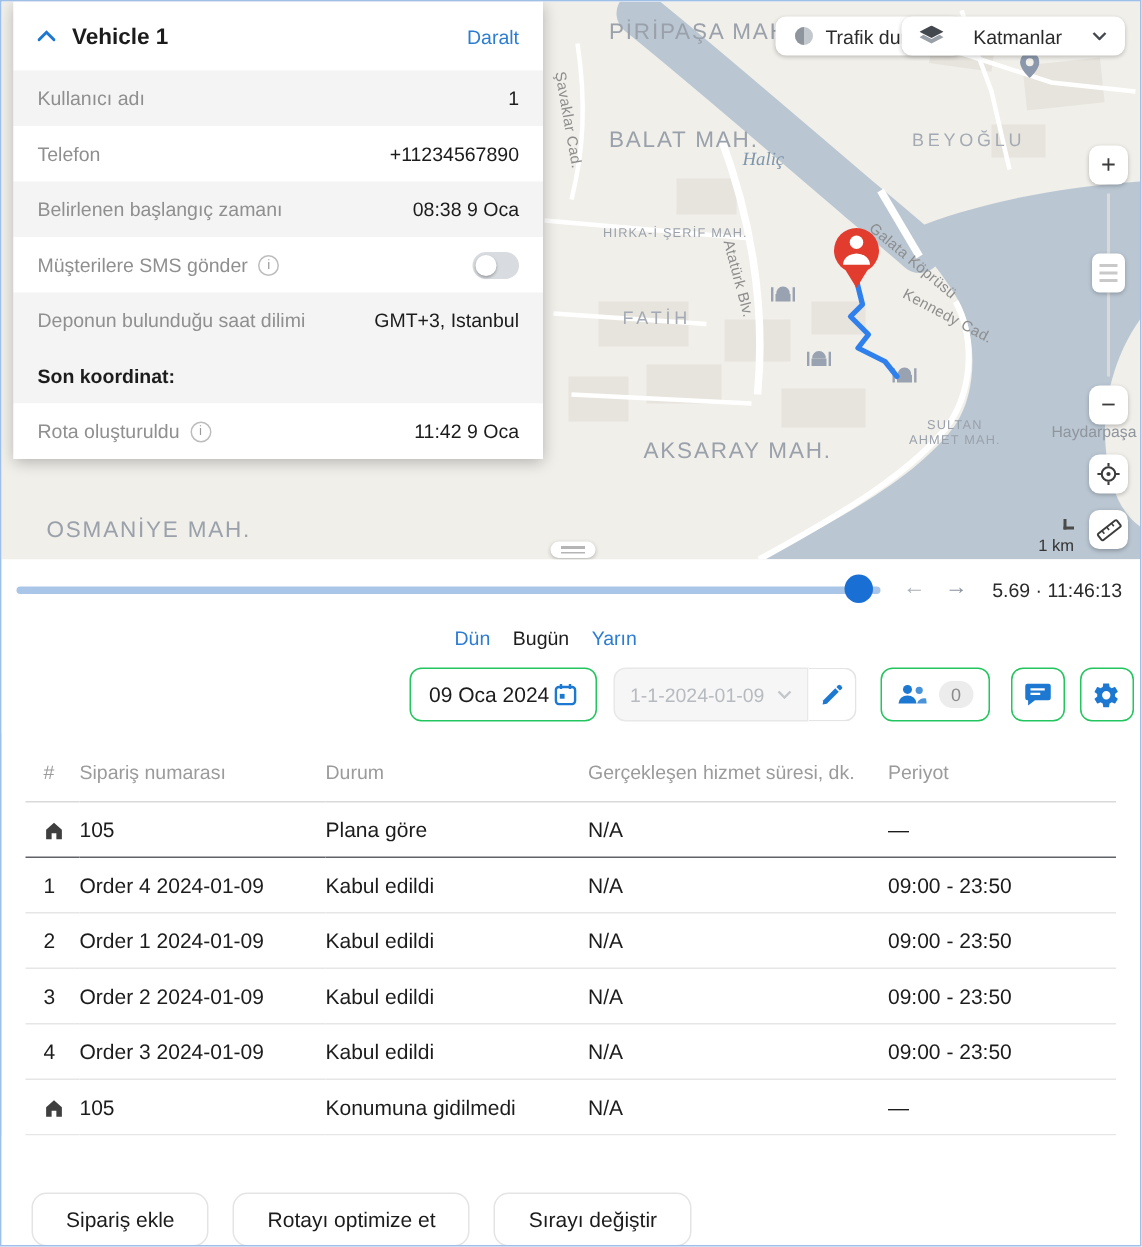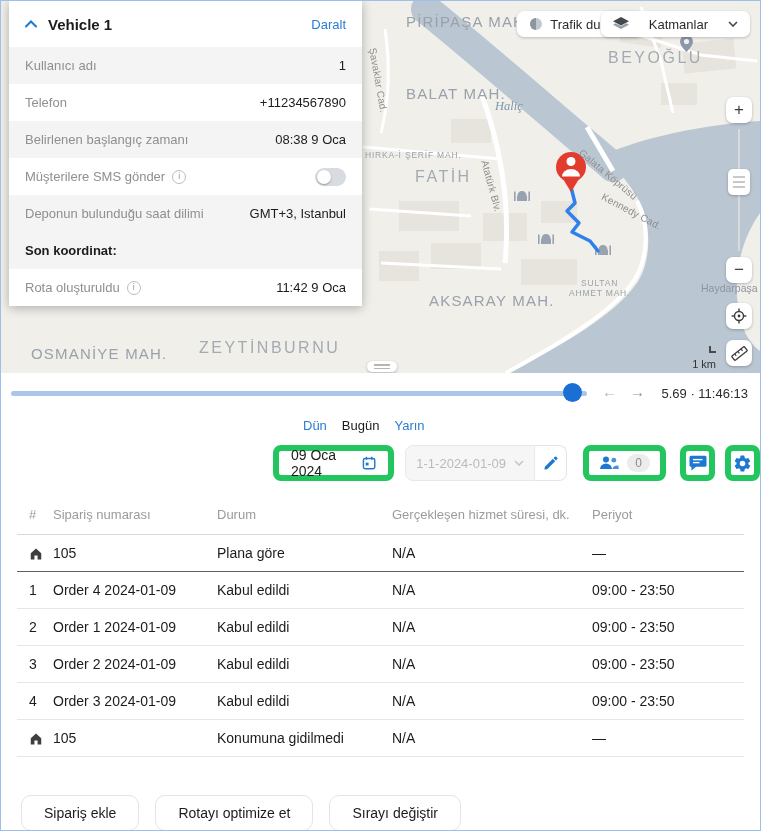--- a/index.html
+++ b/index.html
@@ -9,22 +9,22 @@
     background:#fff; overflow:hidden; position:relative;
     border:1px solid #9dbfe8;
   }
 
   
   .map-section { position:relative; width:759px; height:372px; background:#f0efea; overflow:hidden; }
   .map-svg { position:absolute; left:0; top:0; }
   .map-labels { position:absolute; left:0; top:0; width:100%; height:100%; z-index:2; pointer-events:none; }
   .mlabel { position:absolute; white-space:nowrap; transform-origin:left top; }
   .district { color:#9aa1ab; font-size:15px; letter-spacing:1.2px; }
-  .district.lg { font-size:16px; letter-spacing:2.5px; color:#a4aab3; }
-  .district.xs { font-size:8.5px; letter-spacing:.8px; }
+  .district.lg { font-size:12px; letter-spacing:2.5px; color:#a4aab3;margin-top:37px; }
+  .district.xs { font-size:8.5px; letter-spacing:.8px;margin-left:37px; }
   .road { color:#8d8d8d; font-size:10px; letter-spacing:.2px; }
   .water-label { color:#7e95aa; font-style:italic; font-size:12.5px; font-family:"Liberation Serif", serif; }
   .place { color:#8f959d; font-size:10.5px; }
 
   
   .map-btn { position:absolute; top:10px; height:26px; display:flex; align-items:center; gap:7px;
     background:#fff; border-radius:7px; padding:0 12px; font-size:13px; color:#2b2b2b;
     box-shadow:0 1px 3px rgba(0,0,0,.22); z-index:4; cursor:pointer; }
   .traffic-btn { right:118px; }
   .layers-btn { right:10px;gap:20px; }
@@ -77,21 +77,21 @@
   .tl-prev { left:601px; }
   .tl-next { left:629px; color:#8a93a0; }
   .tl-time { position:absolute; right:12px; top:13px; font-size:13px; color:#2b2b2b; }
 
   
   .day-row { height:24px; display:flex; gap:15px; padding-left:302px; background:#fff; align-items:center; font-size:13px; }
   .daylink { color:#2b7cd3; cursor:pointer; }
   .daylink.active { color:#1c1c1c; cursor:default; }
 
   .controls-row { height:52px; display:flex; align-items:center; background:#fff; }
-  .ctl-btn { height:36px; background:#fff; border:6px solid #22c55e; border-radius:8px; display:flex;
+  .ctl-btn { height:36px; background:#fff; border:1px solid #22c55e; border-radius:8px; display:flex;
     align-items:center; cursor:pointer; }
   .date-btn { margin-left:272px; width:125px; padding:0 12px; justify-content:space-between; font-size:14px; color:#1c1c1c; }
   .select-group { margin-left:11px; display:flex; align-items:stretch; height:36px; }
   .route-select { width:130px; background:#f6f6f6; border:1px solid #e8e8e8; border-radius:8px 0 0 8px;
     color:#b7bbc0; font-size:13px; display:flex; align-items:center; justify-content:space-between; padding:0 10px; cursor:default; }
   .pencil-btn { width:32px; background:#fff; border:1px solid #e4e4e4; border-left:none; border-radius:0 8px 8px 0;
     display:flex; align-items:center; justify-content:center; cursor:pointer; }
   .people-btn { margin-left:16px; padding:0 10px; gap:8px; }
   .badge { background:#ececec; border-radius:9px; padding:2px 8px; font-size:12px; color:#8b8b8b; }
   .chat-btn { margin-left:14px; width:36px; justify-content:center; }

